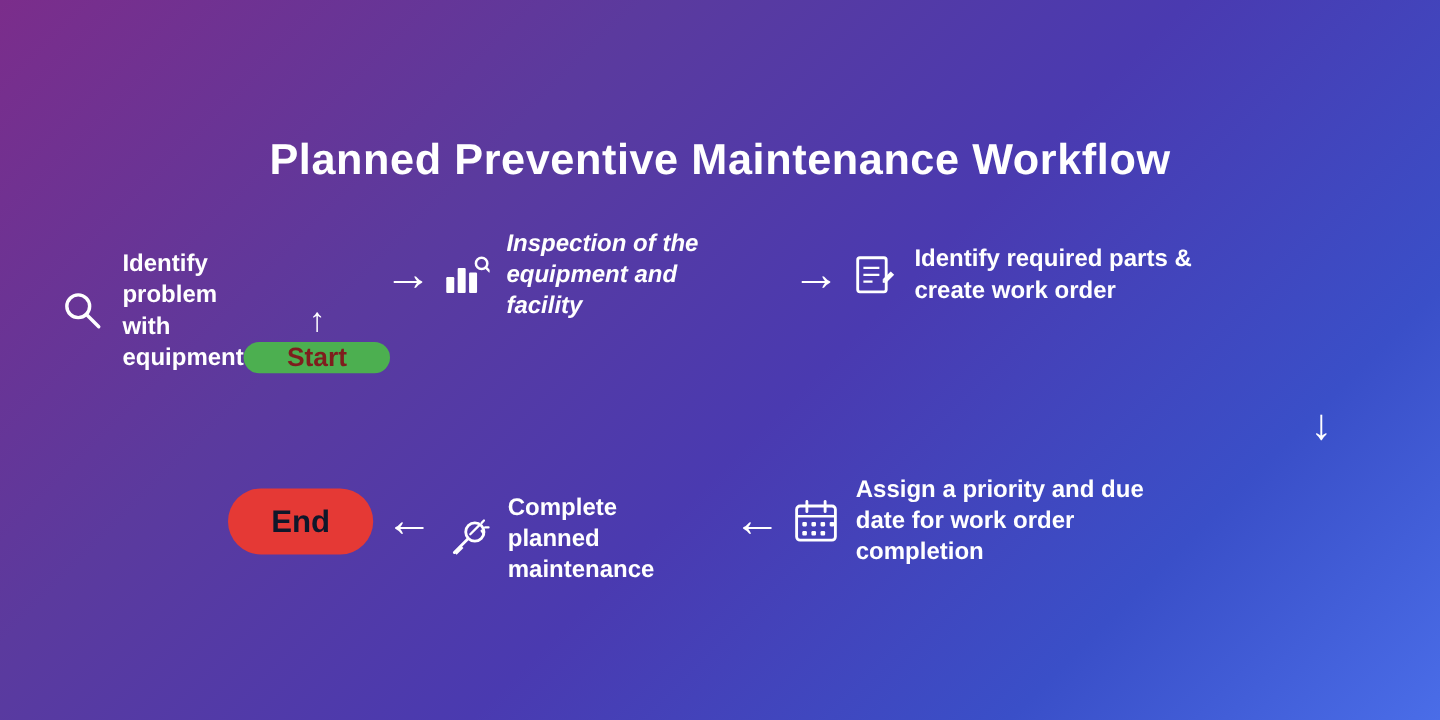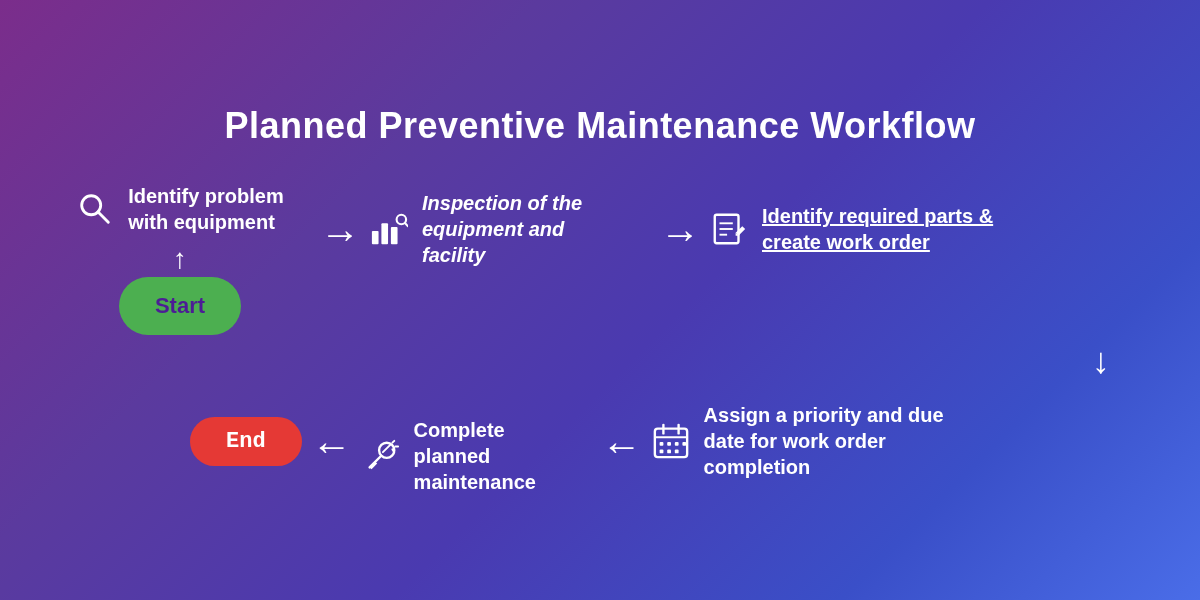--- a/index.html
+++ b/index.html
@@ -35,40 +35,39 @@
 
     .arrow-up {
       font-size: 28px;
       color: white;
       line-height: 1;
       margin-bottom: 4px;
     }
 
     .start-btn {
       background: #4caf50;
-      color: #4c1d95;
+      color: #7f1d1d;
       border: none;
       border-radius: 30px;
-      padding: 16px 36px;
+      padding: 0 36px;
       font-size: 22px;
       font-weight: 800;
       cursor: pointer;
     }
 
     .end-btn {
       background: #e53935;
-      color: #ffffff;
+      color: #0f172a;
       border: none;
       border-radius: 30px;
       padding: 12px 36px;
-      font-size: 22px;
+      font-size: 26px;
       font-weight: 800;
       cursor: pointer;
       margin-left: 60px;
-      font-family: Liberation Mono, monospace;
     }
 
     .arrow-down {
       font-size: 36px;
       color: white;
       line-height: 1;
     }
 
     
     .icon-svg {
@@ -131,21 +130,21 @@
   </style>
 </head>
 <body>
 
 <h1 class="title">Planned Preventive Maintenance Workflow</h1>
 
 <div class="main-layout">
 
   <div class="row1">
 
-    <div style="display:flex; flex-direction:column; align-items:center; width:260px;">
+    <div style="display:flex; align-items:flex-end; width:260px;">
       <div class="step-block">
 
         <svg class="icon-svg" viewBox="0 0 40 40" fill="none" xmlns="http://www.w3.org/2000/svg">
           <circle cx="16" cy="16" r="10" stroke="white" stroke-width="3"></circle>
           <line x1="23" y1="23" x2="34" y2="34" stroke="white" stroke-width="3" stroke-linecap="round"></line>
         </svg>
         <span class="step-text">Identify problem<br>with equipment</span>
       </div>
       <div class="row1-start">
         <div class="arrow-up">↑</div>
@@ -162,21 +161,21 @@
         <rect x="12" y="14" width="7" height="22" rx="1" fill="white"></rect>
         <rect x="22" y="18" width="7" height="18" rx="1" fill="white"></rect>
         <circle cx="33" cy="10" r="5" stroke="white" stroke-width="2.2"></circle>
         <line x1="37" y1="14" x2="40" y2="17" stroke="white" stroke-width="2.2" stroke-linecap="round"></line>
       </svg>
       <span class="step-text">Inspection of the<br>equipment and<br>facility</span>
     </div>
 
     <div class="big-arrow" style="margin: 0 10px; margin-bottom: 60px;">→</div>
 
-    <div class="step-block" style="width:300px; margin-bottom:60px;text-decoration:underline;">
+    <div class="step-block" style="width:300px; margin-bottom:60px;">
 
       <svg class="icon-svg" viewBox="0 0 40 40" fill="none" xmlns="http://www.w3.org/2000/svg">
         <rect x="5" y="5" width="25" height="30" rx="2" stroke="white" stroke-width="2.5"></rect>
         <line x1="10" y1="14" x2="24" y2="14" stroke="white" stroke-width="2"></line>
         <line x1="10" y1="20" x2="24" y2="20" stroke="white" stroke-width="2"></line>
         <line x1="10" y1="26" x2="18" y2="26" stroke="white" stroke-width="2"></line>
         <path d="M27 24 L34 17 L37 20 L30 27 Z" fill="white"></path>
         <path d="M27 24 L30 27 L27 27 Z" fill="white"></path>
       </svg>
       <span class="step-text">Identify required parts &amp;<br>create work order</span>

